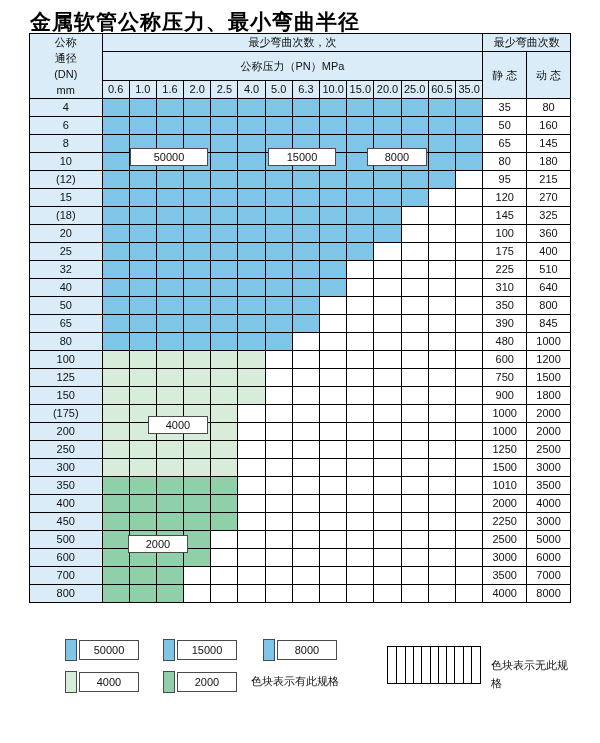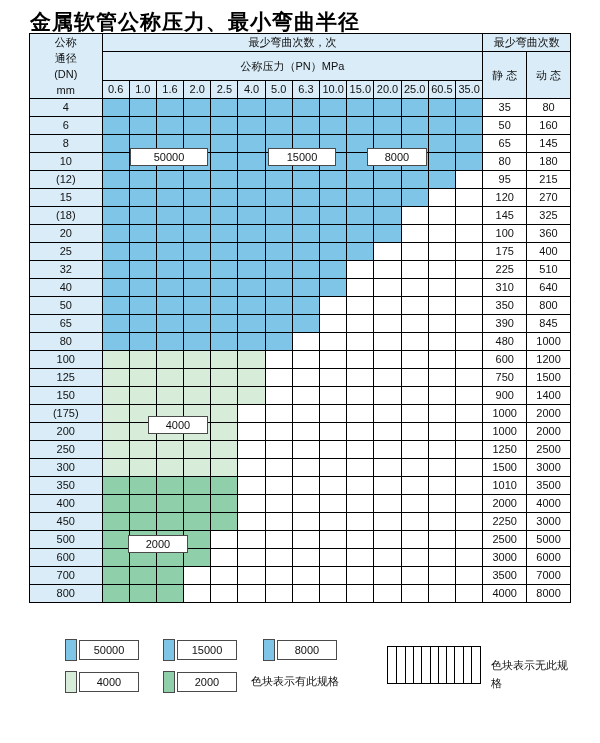--- a/index.html
+++ b/index.html
@@ -465,21 +465,21 @@
           <td class="c-lgreen"></td>
           <td class="cell" style="background: rgb(255, 255, 255);"></td>
           <td class="cell" style="background: rgb(255, 255, 255);"></td>
           <td class="cell" style="background: rgb(255, 255, 255);"></td>
           <td class="cell" style="background: rgb(255, 255, 255);"></td>
           <td class="cell" style="background: rgb(255, 255, 255);"></td>
           <td class="cell" style="background: rgb(255, 255, 255);"></td>
           <td class="cell" style="background: rgb(255, 255, 255);"></td>
           <td class="cell" style="background: rgb(255, 255, 255);"></td>
           <td class="rad-cell">900</td>
-          <td class="rad-cell">1400</td>
+          <td class="rad-cell">1800</td>
         </tr>
         <tr>
           <td class="dn-cell">(175)</td>
           <td class="c-lgreen"></td>
           <td class="c-lgreen"></td>
           <td class="c-lgreen"></td>
           <td class="c-lgreen"></td>
           <td class="c-lgreen"></td>
           <td class="cell" style="background: rgb(255, 255, 255);"></td>
           <td class="cell" style="background: rgb(255, 255, 255);"></td>

